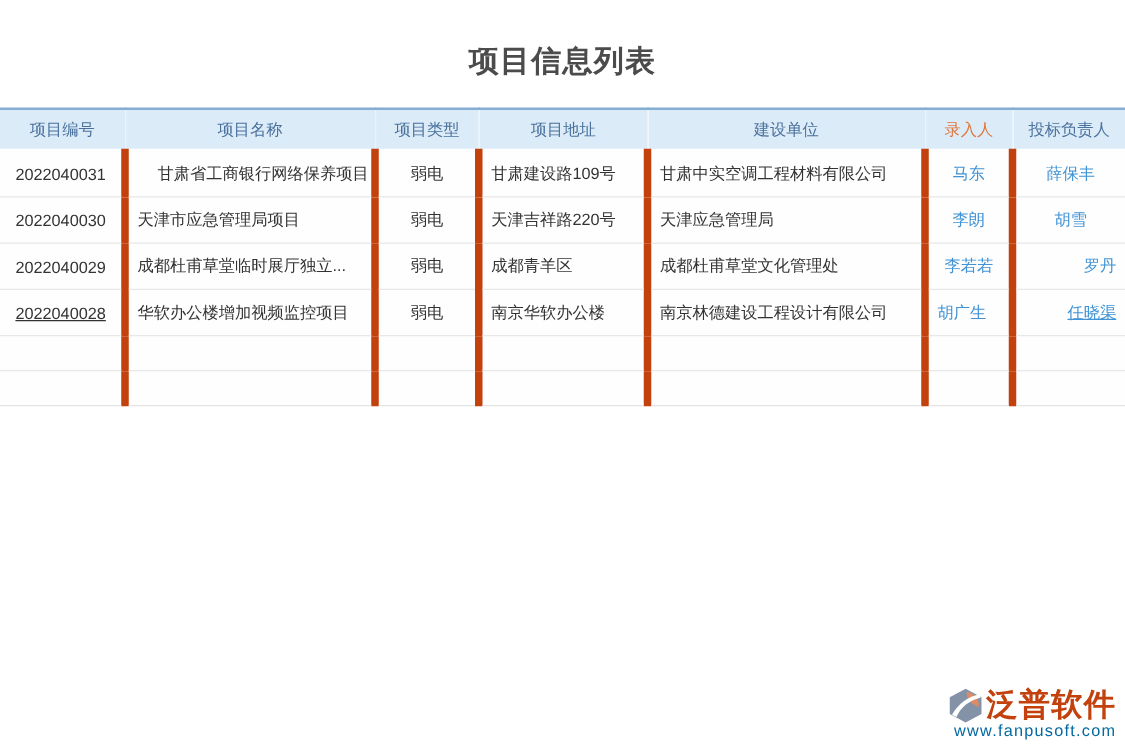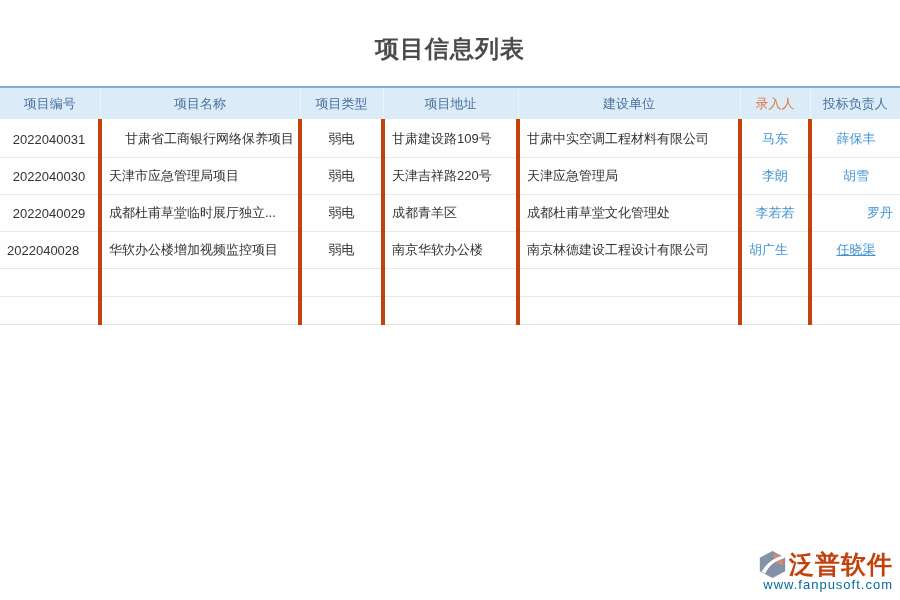--- a/index.html
+++ b/index.html
@@ -36,21 +36,21 @@
     padding:0 4px;
     overflow:hidden;white-space:nowrap;
   }
   th:last-child{border-right:none;}
   th.th-accent{color:#e0763a;}
   td{
     font-size:13px;
     color:#333333;
     height:36px;
     padding:0 7px;
-    border-right:4px solid #c2410c;
+    border-right:6px solid #c2410c;
     border-bottom:1px solid #e8e8e8;
     overflow:hidden;white-space:nowrap;
     background:#fdfefd;
   }
   td:last-child{border-right:none;}
   td.link-cell{color:#4193d6;cursor:pointer;}
   tr.empty-row td{height:27px;}
   tbody tr:last-child td{border-bottom:none;}
 
   .logo{
@@ -129,27 +129,27 @@
       <tr>
         <td style="text-align: center;">2022040029</td>
         <td style="text-align: left;">成都杜甫草堂临时展厅独立...</td>
         <td style="text-align: center;">弱电</td>
         <td style="text-align: left;">成都青羊区</td>
         <td style="text-align: left;">成都杜甫草堂文化管理处</td>
         <td class="link-cell" style="text-align: center;">李若若</td>
         <td class="link-cell" style="text-align: right; margin-left: 44px;">罗丹</td>
       </tr>
       <tr>
-        <td style="text-align: left;">2022040028</td>
+        <td style="text-align: center; text-decoration: underline;">2022040028</td>
         <td style="text-align: left;">华软办公楼增加视频监控项目</td>
         <td style="text-align: center;">弱电</td>
         <td style="text-align: left;">南京华软办公楼</td>
         <td style="text-align: left;">南京林德建设工程设计有限公司</td>
         <td class="link-cell" style="text-align: left;">胡广生</td>
-        <td class="link-cell" style="text-align: center; text-decoration: underline;">任晓渠</td>
+        <td class="link-cell" style="text-align: right; text-decoration: underline;">任晓渠</td>
       </tr>
       <tr class="empty-row">
         <td></td>
         <td></td>
         <td></td>
         <td></td>
         <td></td>
         <td></td>
         <td></td>
       </tr>

